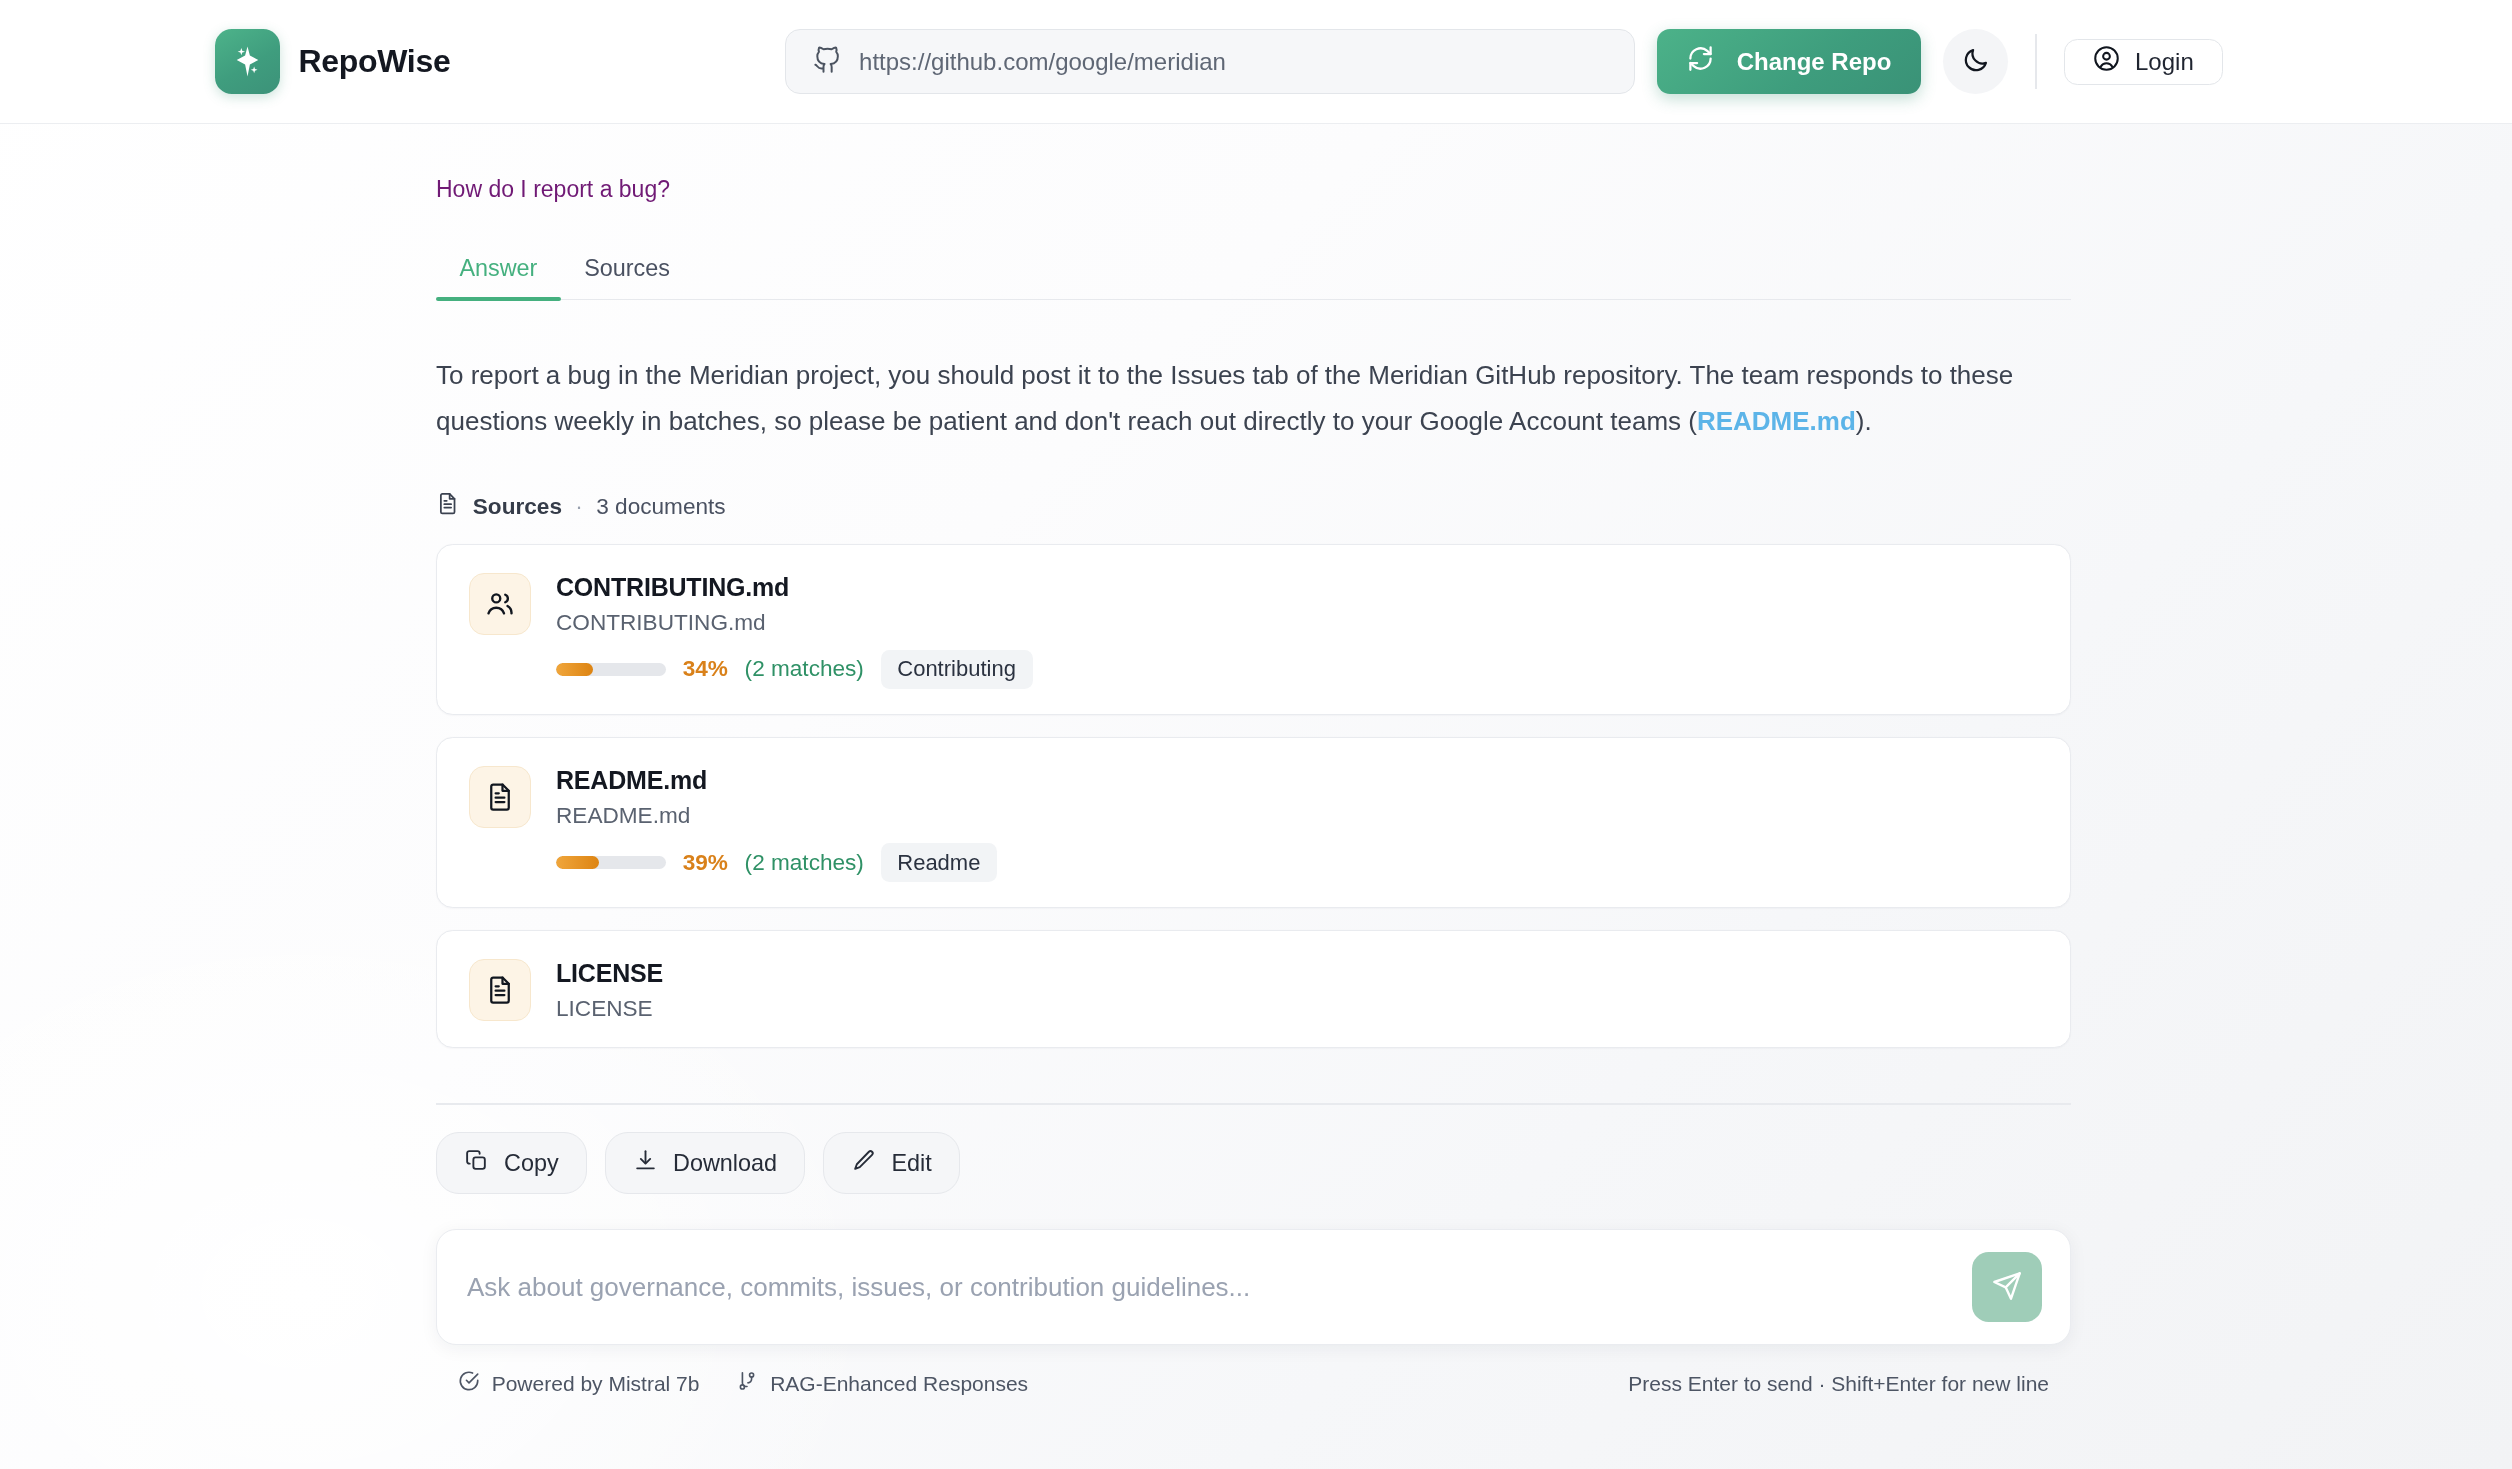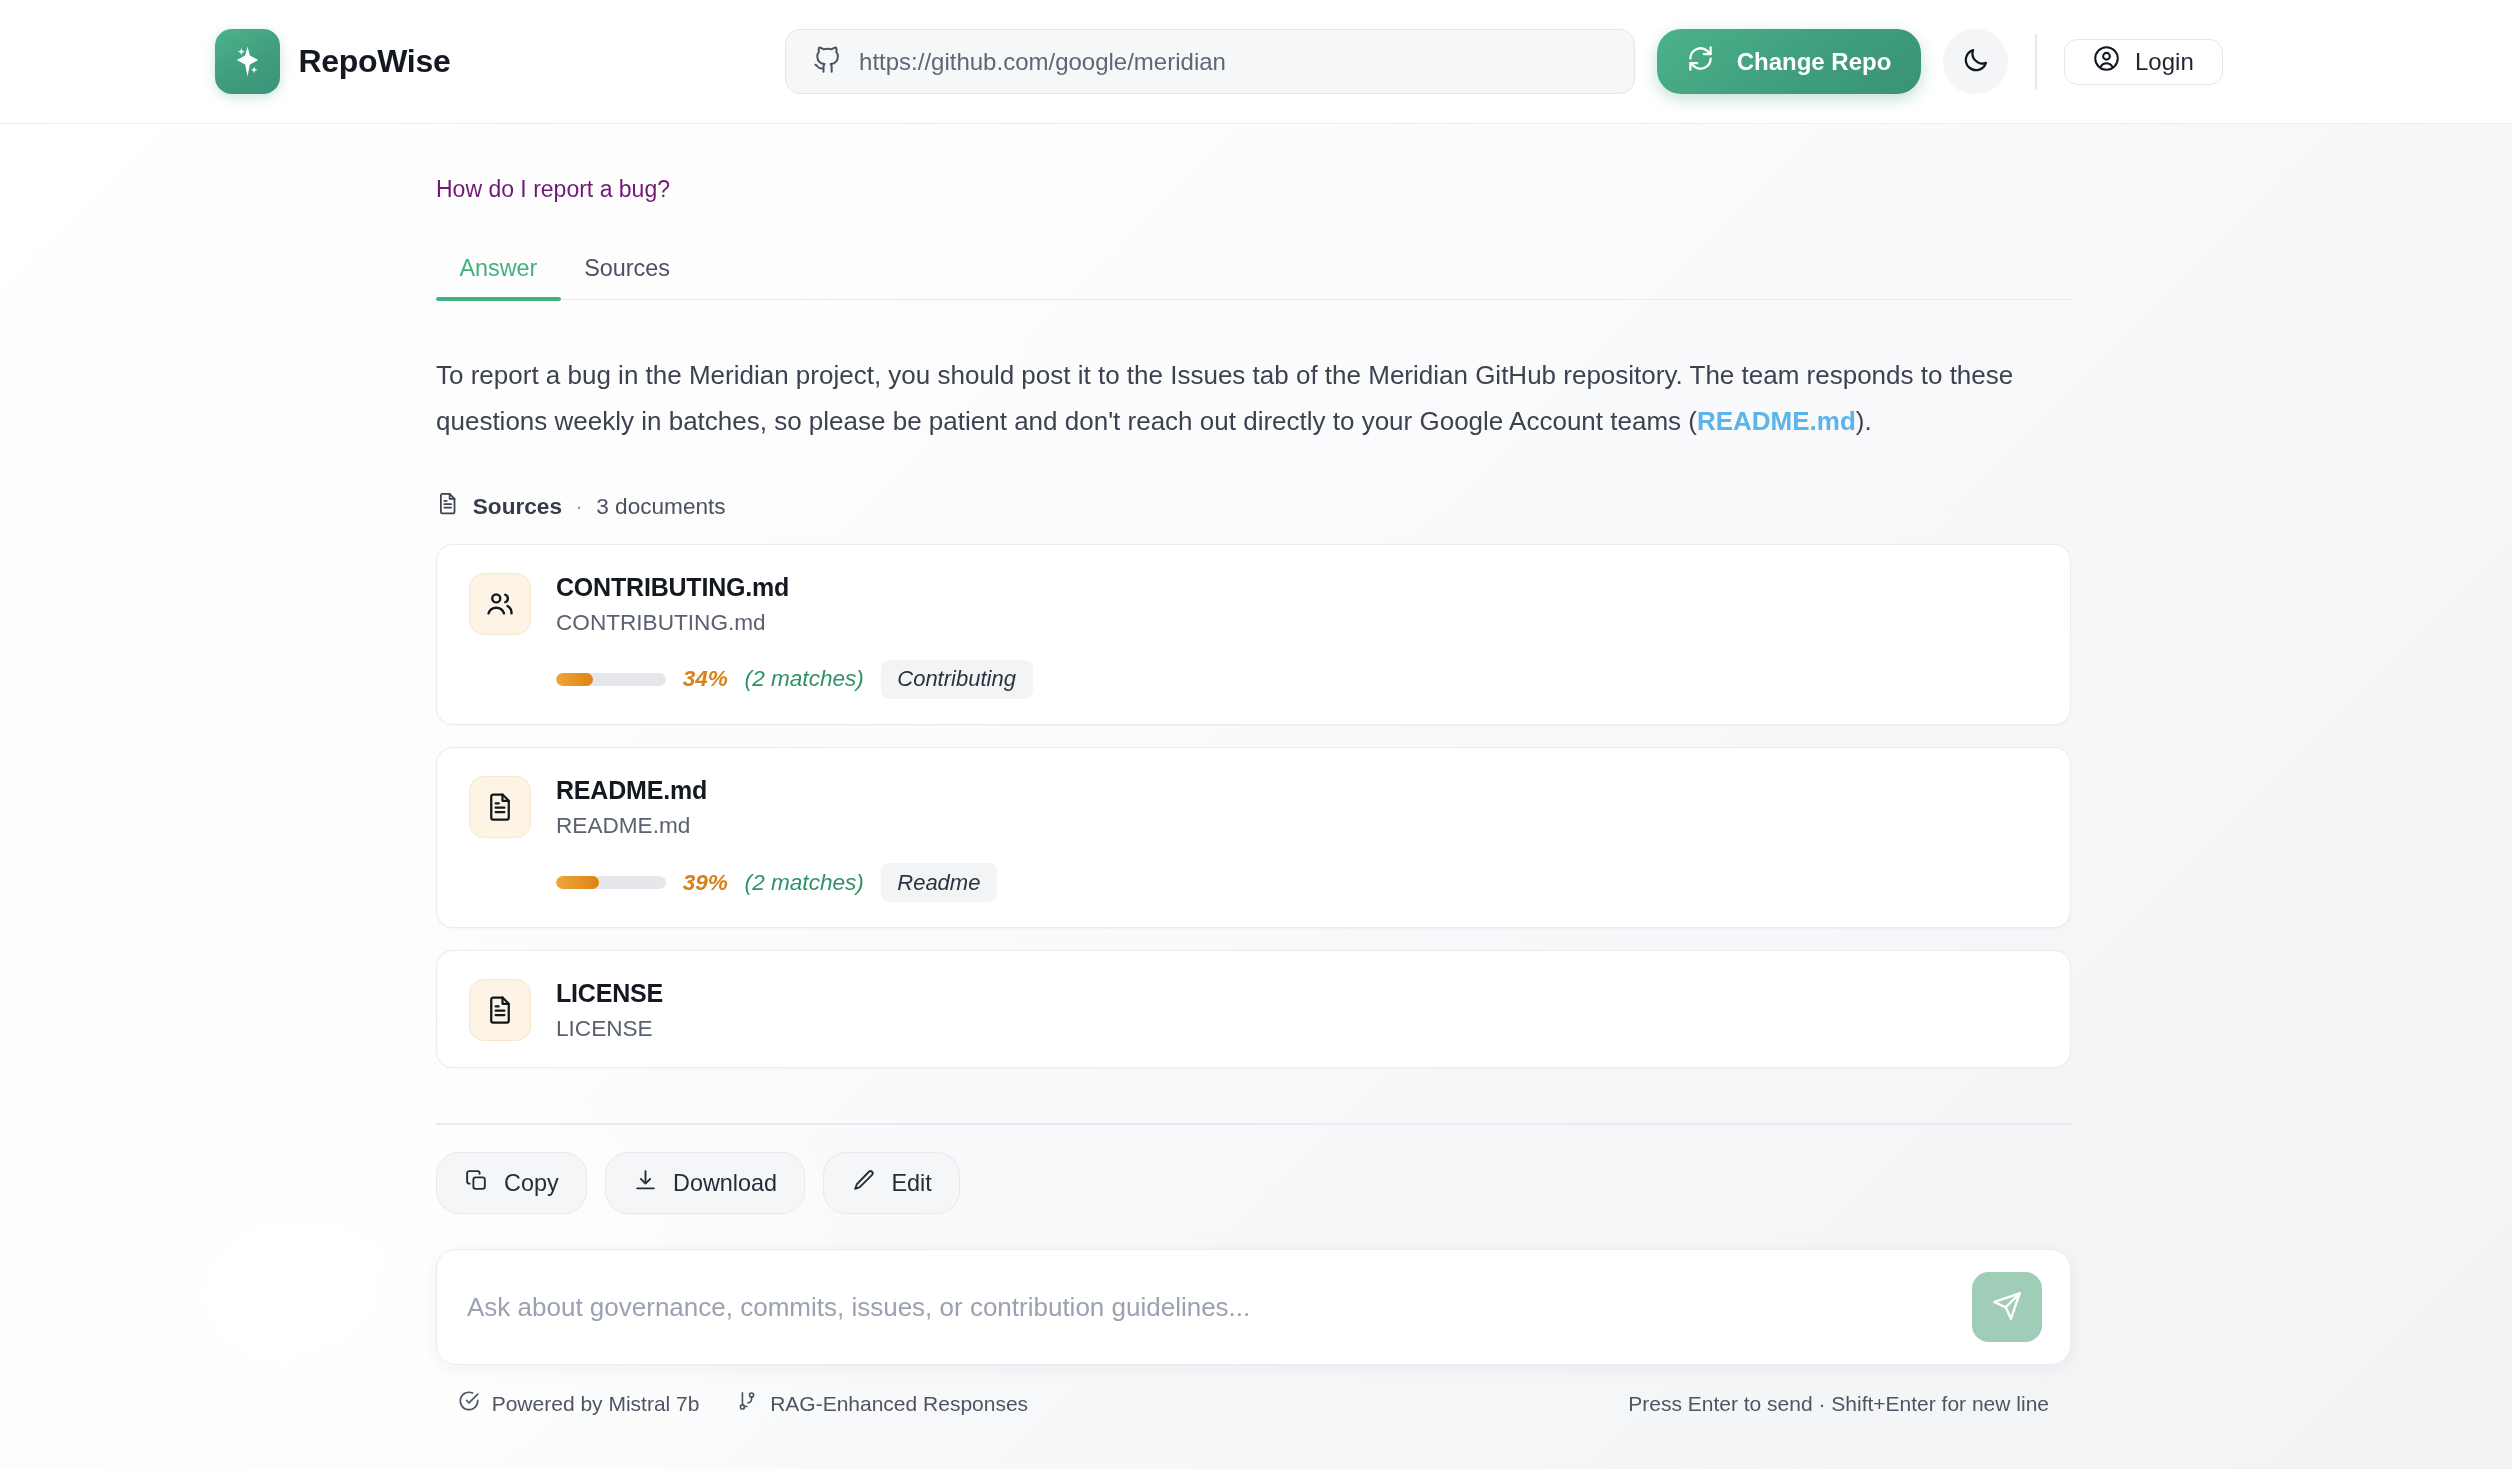--- a/index.html
+++ b/index.html
@@ -83,21 +83,21 @@
     color: #5f6775;
     white-space: nowrap;
     overflow: hidden;
     text-overflow: ellipsis;
   }
 
   .btn-change-repo {
     height: 65px;
     padding: 0 30px;
     border: none;
-    border-radius: 24px;
+    border-radius: 13px;
     background: linear-gradient(140deg, #4cb289 0%, #3e9d7d 60%, #3a9277 100%);
     color: #ffffff;
     font-family: inherit;
     font-size: 24px;
     font-weight: bold;
     display: flex;
     align-items: center;
     gap: 23px;
     cursor: pointer;
     box-shadow: 0 5px 15px rgba(60,150,120,0.3);
@@ -244,25 +244,24 @@
     color: #141821;
     letter-spacing: -0.2px;
   }
   .source-path {
     margin-top: 8.4px;
     font-size: 22.6px;
     color: #5a6personal;
     color: #5a6270;
   }
   .source-meta {
-    margin-top: 24px;
+    margin-top: 14px;
     display: flex;
     align-items: center;
     gap: 16.7px;
-    font-style: italic;
   }
   .progress-track {
     width: 110px;
     height: 13.4px;
     background: #e5e7eb;
     border-radius: 8.4px;
     overflow: hidden;
     flex: 0 0 auto;
   }
   .progress-fill {

